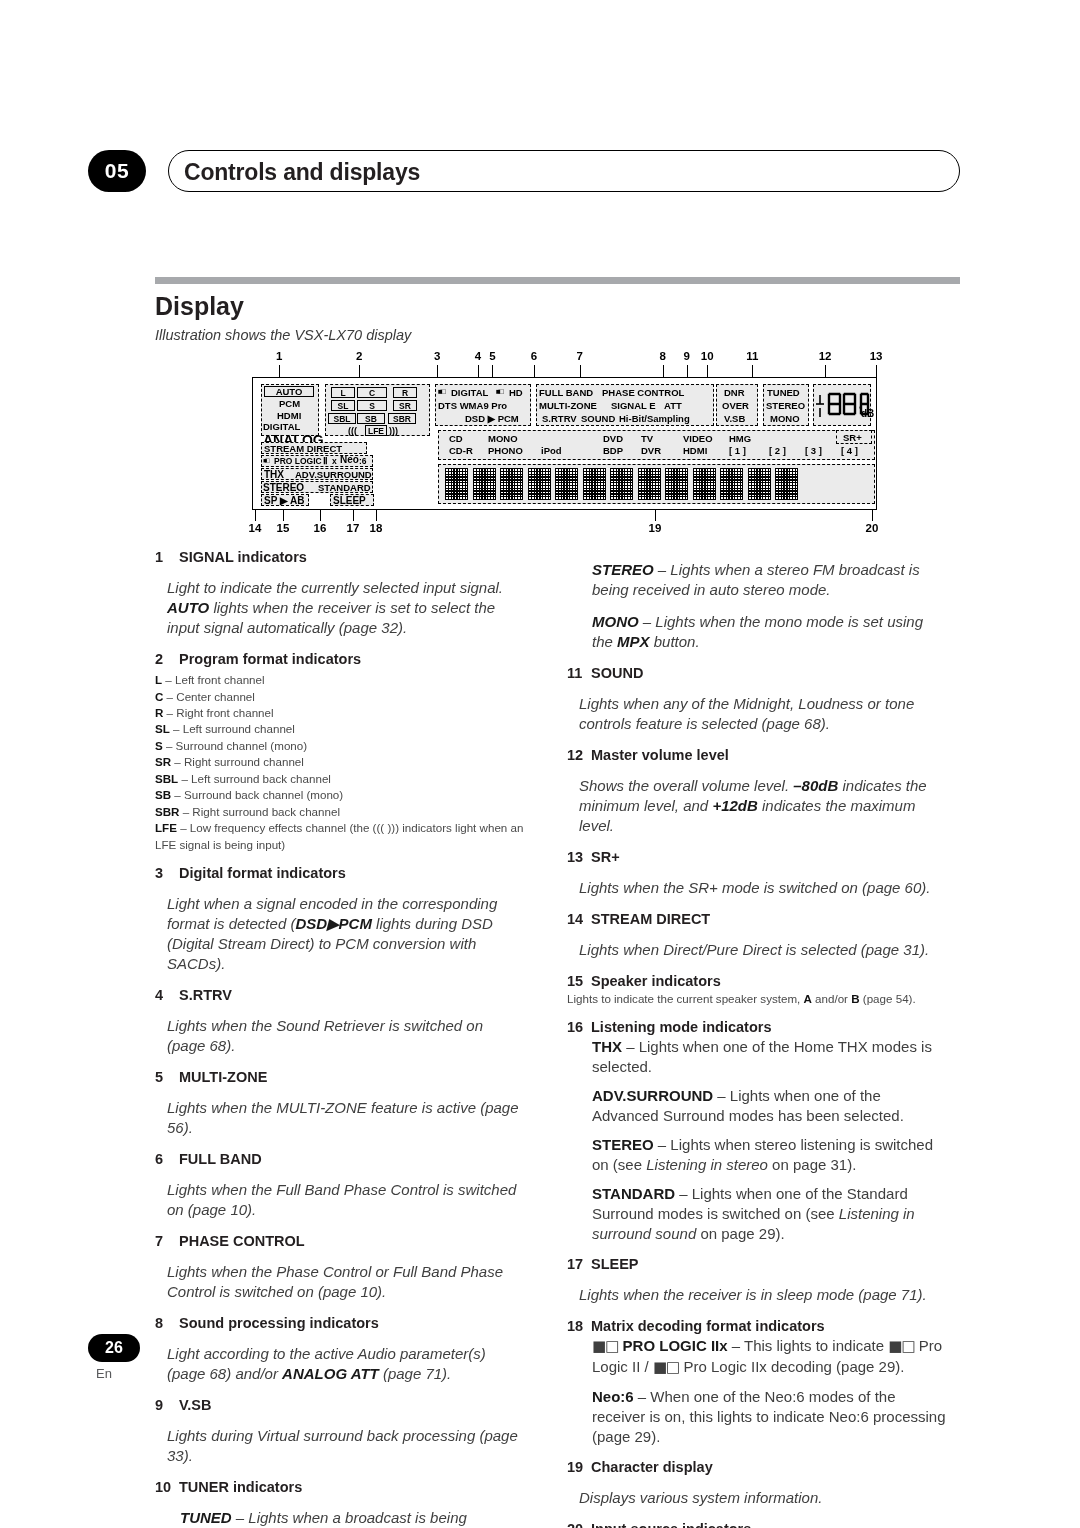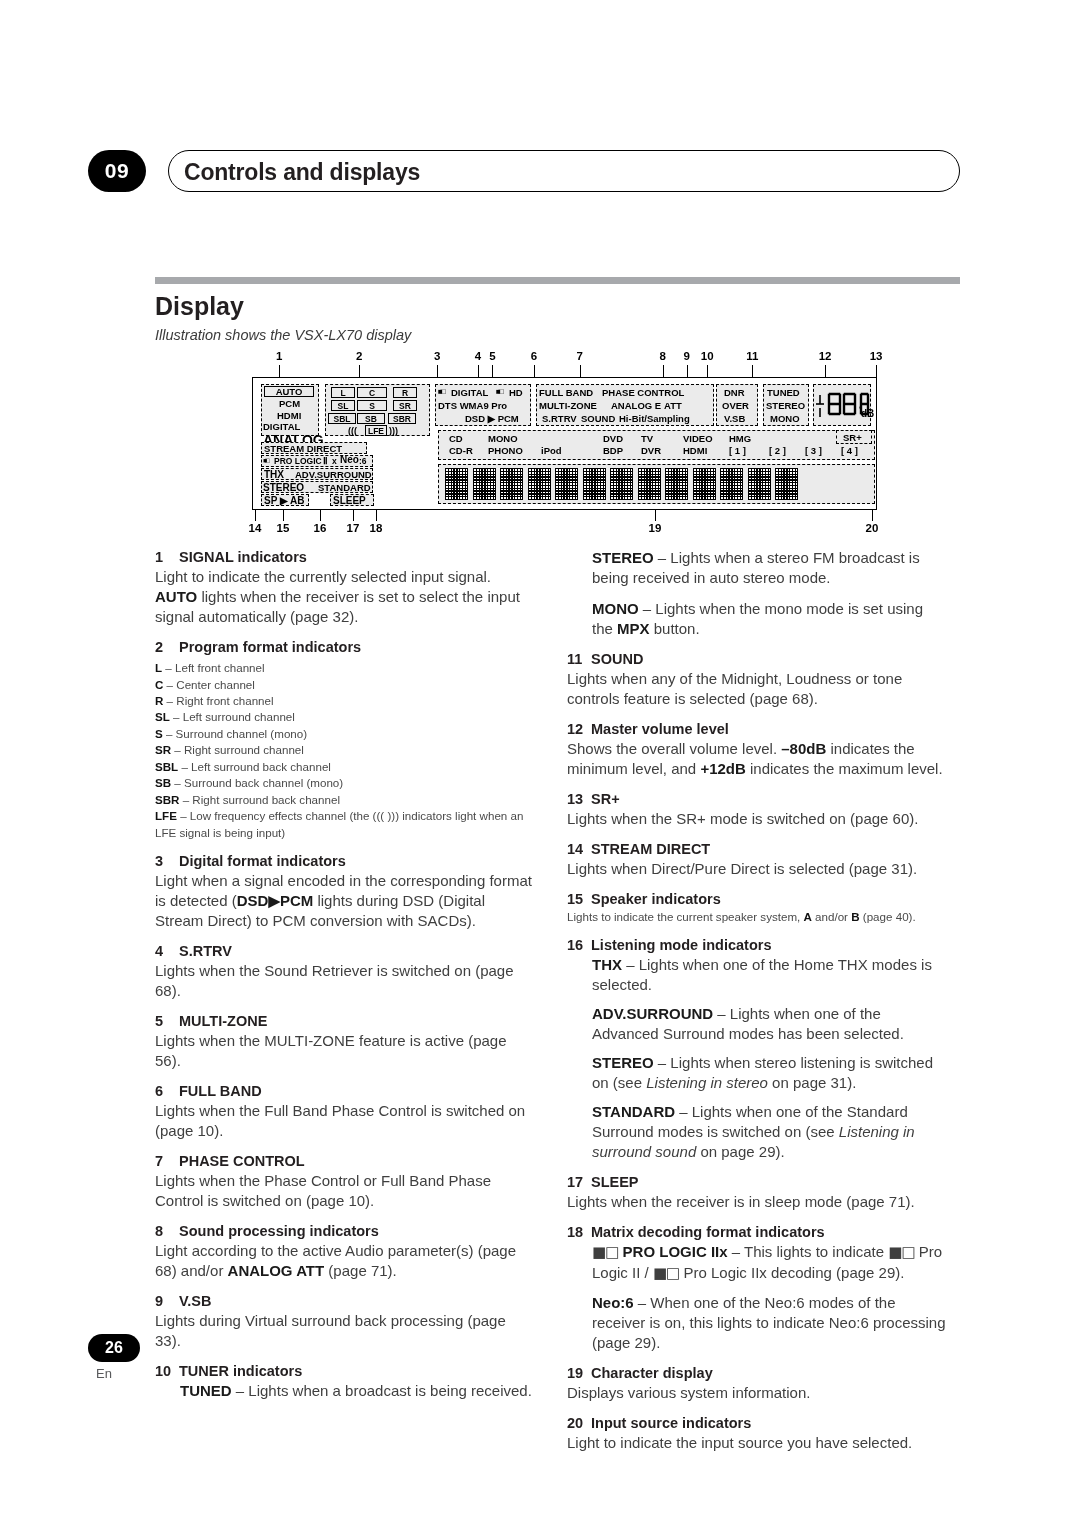--- a/index.html
+++ b/index.html
@@ -91,21 +91,21 @@
   #col-left{left:155px;top:548px;}
   #col-right{left:567px;top:548px;}
 
   .item{margin:0 0 11px 0;}
   .item-head{
     font-size:14.5px;font-weight:bold;line-height:1.25;margin:0 0 1px 0;
     display:flex;gap:0;
   }
   .item-num{display:inline-block;min-width:24px;font-weight:bold;}
   .item-body{
-    font-size:15px;line-height:1.33;color:#3f3f3f;margin:0;
+    font-size:15px;line-height:1.33;color:#3f3f3f;margin:12px;font-style:italic;
   }
   .item-body b{color:#1a1a1a;}
   .indent{margin-left:25px;}
   .sub{font-size:15px;line-height:1.33;color:#3f3f3f;margin:0 0 9px 25px;}
   .sub b{color:#1a1a1a;}
   .chanlist{
     font-size:11.6px;line-height:1.42;color:#4a4a4a;margin:4px 0 0 0;
   }
   .chanlist b{color:#111;}
   .small-note{font-size:11.6px;line-height:1.4;color:#4a4a4a;margin:0 0 9px 25px;}
@@ -121,21 +121,21 @@
     display:flex;align-items:center;justify-content:center;
   }
   #page-lang{
     position:absolute;left:96px;top:1366px;font-size:13px;color:#58595b;
   }
 </style>
 </head>
 <body>
 
 <div id="chapter-header">
-  <div class="chap-badge">09</div>
+  <div class="chap-badge">05</div>
   <div class="chap-pill"></div>
   <div class="chap-title">Controls and displays</div>
 </div>
 
 <div id="section-rule"></div>
 <div id="section-title">Display</div>
 <div id="section-caption">Illustration shows the VSX-LX70 display</div>
 
 <div id="display-figure">
   <div id="callouts-top">
@@ -190,21 +190,21 @@
       <div class="lbl" style="left: 185px; top: 10px; font-size: 8px; letter-spacing: -2px;">■□</div>
       <div class="lbl" style="left: 198px; top: 10px; font-size: 9.5px;">DIGITAL</div>
       <div class="lbl" style="left: 243px; top: 10px; font-size: 8px; letter-spacing: -2px;">■□</div>
       <div class="lbl" style="left: 256px; top: 10px; font-size: 9.5px;">HD</div>
       <div class="lbl" style="left: 185px; top: 23px; font-size: 9.5px;">DTS    WMA9  Pro</div>
       <div class="lbl" style="left: 212px; top: 36px; font-size: 9.5px;">DSD ▶ PCM</div>
       <div class="grp" style="left: 283px; top: 6px; width: 178px; height: 42px;"></div>
       <div class="lbl" style="left: 286px; top: 10px; font-size: 9.5px;">FULL BAND</div>
       <div class="lbl" style="left: 349px; top: 10px; font-size: 9.5px;">PHASE CONTROL</div>
       <div class="lbl" style="left: 286px; top: 23px; font-size: 9.5px;">MULTI-ZONE</div>
-      <div class="lbl" style="left: 358px; top: 23px; font-size: 9.5px;">ANALOG E</div>
+      <div class="lbl" style="left: 358px; top: 23px; font-size: 9.5px;">SIGNAL E</div>
       <div class="lbl" style="left: 411px; top: 23px; font-size: 9.5px;">ATT</div>
       <div class="lbl" style="left: 289px; top: 36px; font-size: 9.5px;">S.RTRV</div>
       <div class="lbl" style="left: 328px; top: 36px; font-size: 9.5px;">SOUND</div>
       <div class="lbl" style="left: 366px; top: 36px; font-size: 9.5px;">Hi-Bit/Sampling</div>
       <div class="grp" style="left: 463px; top: 6px; width: 42px; height: 42px;"></div>
       <div class="lbl" style="left: 471px; top: 10px; font-size: 9.5px;">DNR</div>
       <div class="lbl" style="left: 469px; top: 23px; font-size: 9.5px;">OVER</div>
       <div class="lbl" style="left: 471px; top: 36px; font-size: 9.5px;">V.SB</div>
       <div class="grp" style="left: 510px; top: 6px; width: 46px; height: 42px;"></div>
       <div class="lbl" style="left: 514px; top: 10px; font-size: 9.5px;">TUNED</div>
@@ -411,21 +411,21 @@
         <span class="item-num">14</span>
         <span>STREAM DIRECT</span>
       </div>
       <p class="item-body"><span>Lights when Direct/Pure Direct is selected (page 31).</span></p>
     </div>
     <div class="item">
       <div class="item-head">
         <span class="item-num">15</span>
         <span>Speaker indicators</span>
       </div>
-      <p class="small-note" style="margin-left: 0px;"><span>Lights to indicate the current speaker system, </span><b>A</b><span> and/or </span><b>B</b><span> (page 40).</span></p>
+      <p class="small-note" style="margin-left: 0px;"><span>Lights to indicate the current speaker system, </span><b>A</b><span> and/or </span><b>B</b><span> (page 54).</span></p>
     </div>
     <div class="item">
       <div class="item-head">
         <span class="item-num">16</span>
         <span>Listening mode indicators</span>
       </div>
       <p class="sub"><b>THX</b><span> – Lights when one of the Home THX modes is selected.</span></p>
       <p class="sub"><b>ADV.SURROUND</b><span> – Lights when one of the Advanced Surround modes has been selected.</span></p>
       <p class="sub"><b>STEREO</b><span> – Lights when stereo listening is switched on (see </span><i>Listening in stereo</i><span> on page 31).</span></p>
       <p class="sub"><b>STANDARD</b><span> – Lights when one of the Standard Surround modes is switched on (see </span><i>Listening in surround sound</i><span> on page 29).</span></p>

